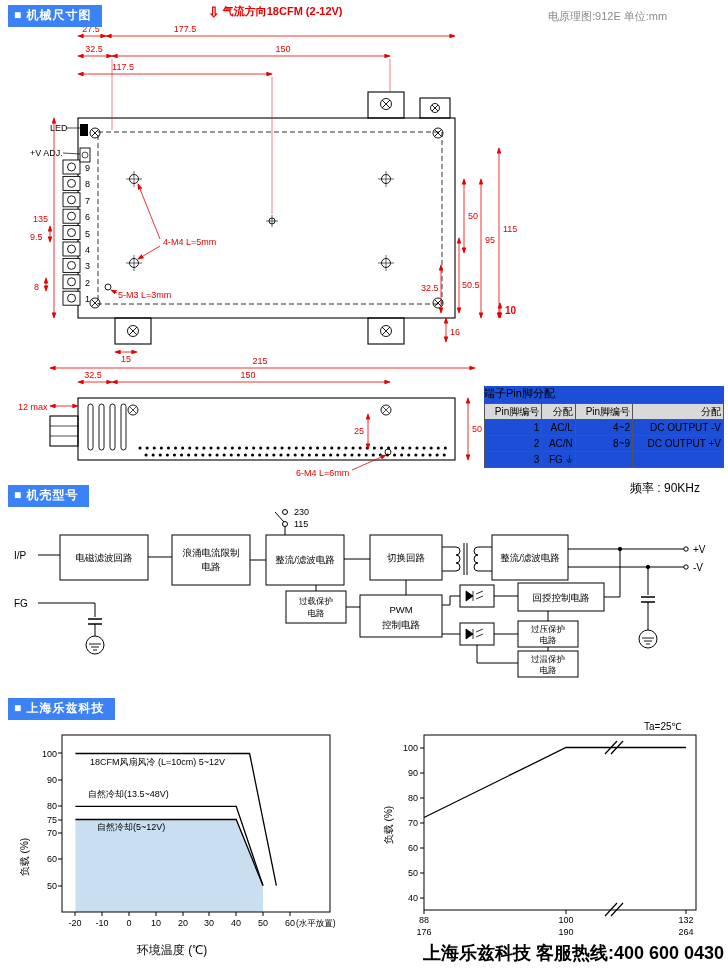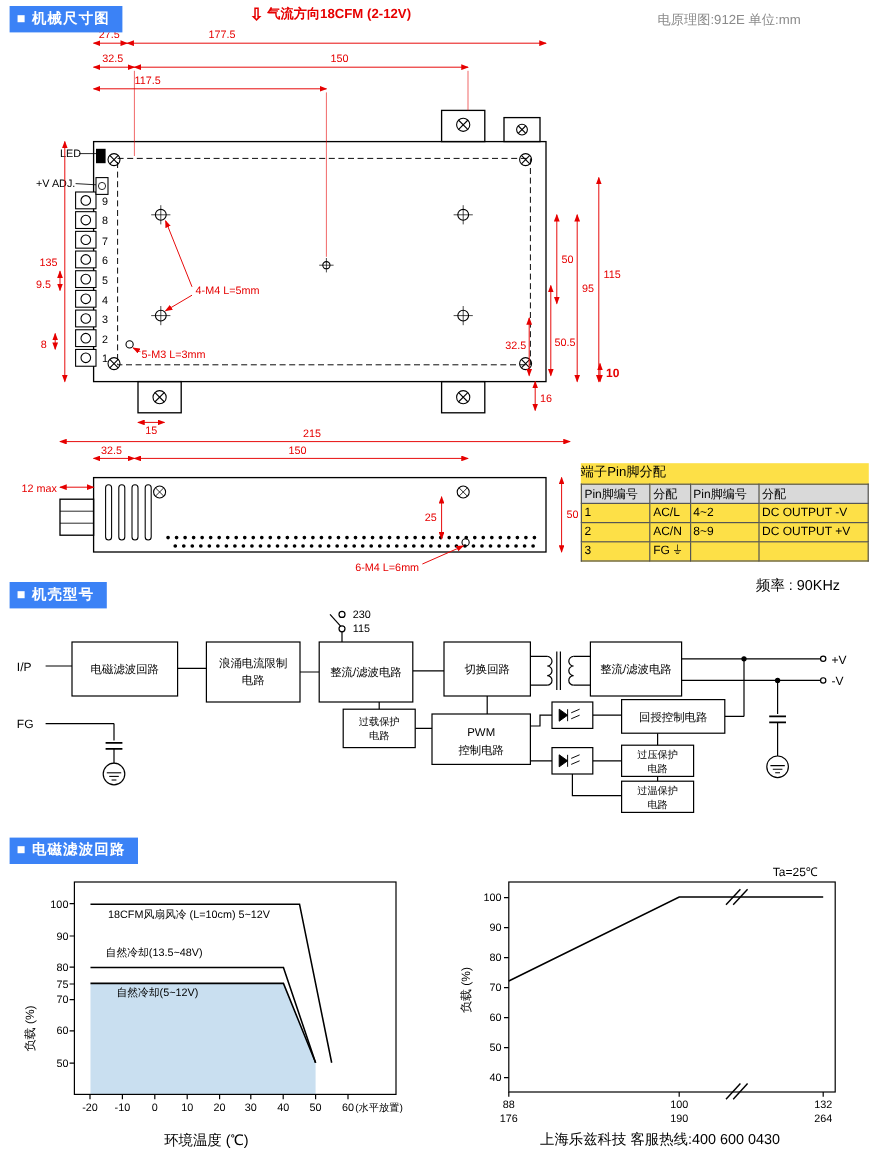--- a/index.html
+++ b/index.html
@@ -8,24 +8,24 @@
   .page{position:relative;width:728px;height:969px;background:#fff;overflow:hidden}
   svg{position:absolute}
   svg text{font-family:"Liberation Sans",sans-serif}
   .badge{position:absolute;background:#3b82f6;color:#fff;font-size:12px;font-weight:bold;
          padding:2px 10px 3px 6px;white-space:nowrap;letter-spacing:1px}
   .airflow{position:absolute;left:208px;top:4px;color:#e60000;font-size:11px;font-weight:bold;
            display:flex;align-items:center;gap:3px}
   .airflow .arrow{font-size:14px;line-height:14px}
   .model-info{position:absolute;left:548px;top:9px;color:#8a8a8a;font-size:11px}
   .freq{position:absolute;left:630px;top:480px;color:#000;font-size:12px}
-  .footer{position:absolute;left:450px;top:941px;font-size:12px;font-weight:normal;color:#000}
-  .pin-wrap{position:absolute;left:484px;top:386px;width:240px;background:#fde047}
+  .footer{position:absolute;left:423px;top:941px;font-size:18px;font-weight:bold;color:#000}
+  .pin-wrap{position:absolute;left:484px;top:386px;width:240px;background:#1d4ed8}
   .pin-title{font-size:11px;color:#000;margin-bottom:2px}
-  table.pin{border-collapse:collapse;width:100%;font-size:10px;text-align:left;color:#000}
+  table.pin{border-collapse:collapse;width:100%;font-size:10px;text-align:right;color:#000}
   table.pin th,table.pin td{border:1px solid #555;height:16px;padding:0 2px}
   table.pin th{background:#d9d9d9;font-weight:normal}
   .dim{fill:#e60000;font-size:9px}
   .dimb{fill:#e60000;font-size:10px;font-weight:bold}
   .blk{fill:#000;font-size:9px}
   .bt{fill:#000;font-size:9.5px;text-anchor:middle}
   .bts{fill:#000;font-size:8.5px;text-anchor:middle}
   .tick{fill:#000;font-size:9px}
   .mid{text-anchor:middle}
   .end{text-anchor:end}
@@ -468,16 +468,16 @@
         <td>FG ⏚</td>
         <td></td>
         <td></td>
       </tr>
     </tbody>
       </table>
   </div>
 
   <div class="freq">频率 : 90KHz</div>
   <div class="badge" style="left:8px;top:485px">■ 机壳型号</div>
-  <div class="badge" style="left:8px;top:698px">■ 电磁滤波回路</div>
+  <div class="badge" style="left:8px;top:698px">■ 上海乐兹科技</div>
   <div class="footer">上海乐兹科技 客服热线:400 600 0430</div>
 
 </div>
 
 </body></html>

